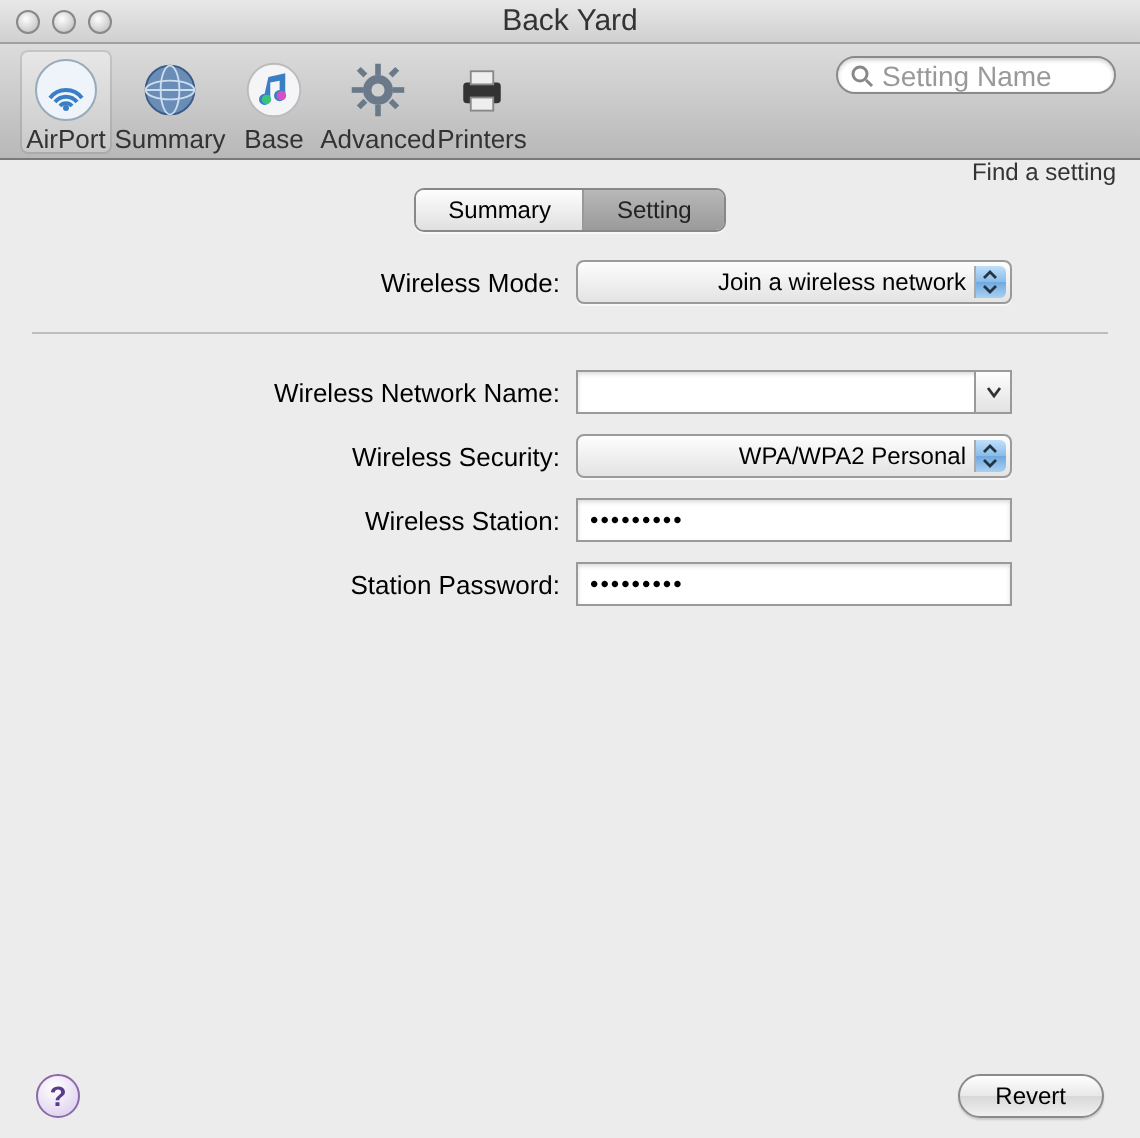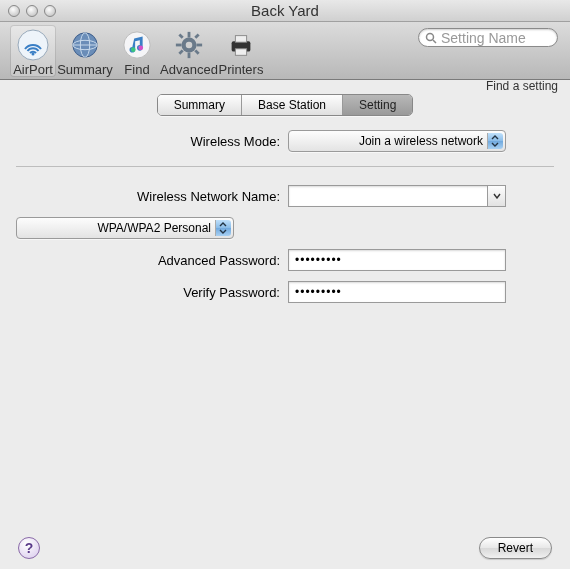--- a/index.html
+++ b/index.html
@@ -266,21 +266,21 @@
     </div>
     <div class="toolbar-item">
       <div class="icon-wrap">
         <svg width="30" height="30" viewBox="0 0 32 32">
           <circle cx="16" cy="16" r="14" fill="#f5f5f7" stroke="#bbb"></circle>
           <path d="M13 9 L22 7 L22 19 A3 3 0 1 1 19 16 L19 11 L14 12 L14 21 A3 3 0 1 1 11 18 Z" fill="#3a7fc5"></path>
           <circle cx="20" cy="19" r="2.5" fill="#d450c8"></circle>
           <circle cx="12" cy="21" r="2.5" fill="#3ac57f"></circle>
         </svg>
       </div>
-      <span>Find</span>
+      <span>Base</span>
     </div>
     <div class="toolbar-item">
       <div class="icon-wrap">
         <svg width="30" height="30" viewBox="0 0 32 32">
           <g fill="#6a7a8a">
           <circle cx="16" cy="16" r="8"></circle>
           <rect x="14.5" y="2" width="3" height="6"></rect>
               <rect x="14.5" y="24" width="3" height="6"></rect>
           <rect x="2" y="14.5" width="6" height="3"></rect>
               <rect x="24" y="14.5" width="6" height="3"></rect>
@@ -315,21 +315,20 @@
       <input type="text" placeholder="Setting Name" style="">
     </div>
     <div class="find-link">Find a setting</div>
   </div>
 </div>
 
 <div class="content">
   <div class="tab-bar">
     <div class="tab-seg">
       <div class="tab">Summary</div>
-      <div class="tab">Base Station</div>
       <div class="tab active">Setting</div>
     </div>
   </div>
 
   <div class="form-row">
     <div class="form-label">Wireless Mode:</div>
     <div class="form-control">
       <div class="popup">
         <span>Join a wireless network</span>
         <div class="stepper"></div>
@@ -353,45 +352,46 @@
         <div class="combo-arrow">
           <svg width="8" height="6" viewBox="0 0 8 6">
               <path d="M1 1 L4 5 L7 1" fill="none" stroke="#333" stroke-width="1.4"></path>
             </svg>
         </div>
       </div>
     </div>
   </div>
 
   <div class="form-row">
+    <div class="form-label">Wireless Security:</div>
     <div class="form-control">
       <div class="popup">
         <span>WPA/WPA2 Personal</span>
         <div class="stepper"></div>
         <div class="stepper-arrows">
           <svg width="8" height="12" viewBox="0 0 8 12">
               <path d="M1 4 L4 1 L7 4" fill="none" stroke="#234" stroke-width="1.4"></path>
               <path d="M1 8 L4 11 L7 8" fill="none" stroke="#234" stroke-width="1.4"></path>
             </svg>
         </div>
       </div>
     </div>
   </div>
 
   <div class="form-row">
-    <div class="form-label">Advanced Password:</div>
+    <div class="form-label">Wireless Station:</div>
     <div class="form-control">
       <div class="text-input">
         <input type="text" value="•••••••••" style="">
       </div>
     </div>
   </div>
 
   <div class="form-row">
-    <div class="form-label">Verify Password:</div>
+    <div class="form-label">Station Password:</div>
     <div class="form-control">
       <div class="text-input">
         <input type="text" value="•••••••••" style="">
       </div>
     </div>
   </div>
 </div>
 
 <div class="footer">
   <div class="help-btn">

